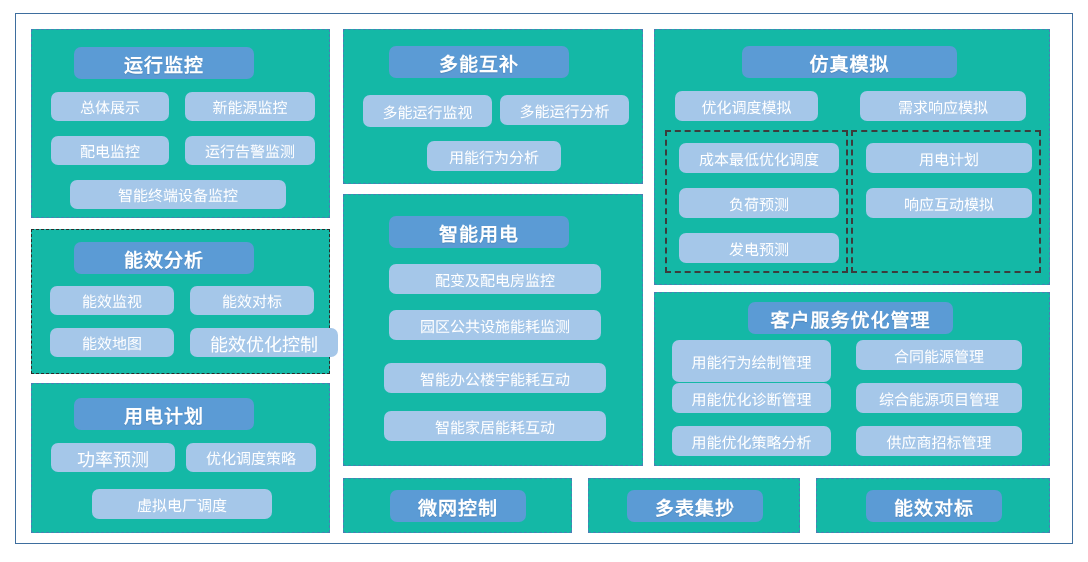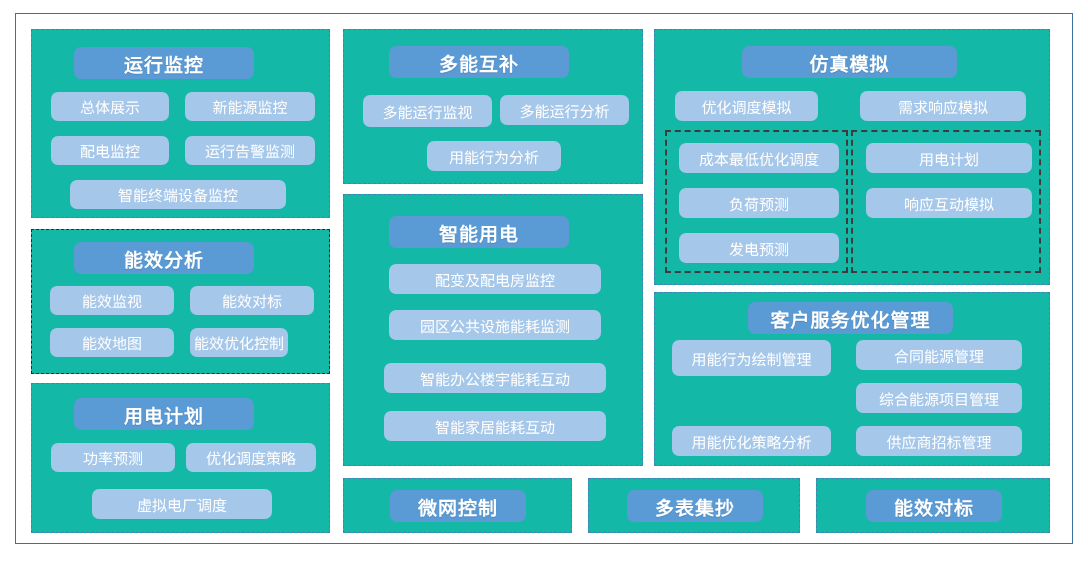--- a/index.html
+++ b/index.html
@@ -76,26 +76,26 @@
     <div class="pill" style="left:19px;top:106px;width:118px;height:29px;font-size:15px;">配电监控</div>
     <div class="pill" style="left:153px;top:106px;width:130px;height:29px;font-size:15px;">运行告警监测</div>
     <div class="pill" style="left:38px;top:150px;width:216px;height:29px;font-size:15px;">智能终端设备监控</div>
   </div>
 
   <div class="group dark" style="left:31px;top:229px;width:299px;height:145px;">
     <div class="hdr" style="left:42px;top:12px;width:180px;height:32px;font-size:19px;">能效分析</div>
     <div class="pill" style="left:18px;top:56px;width:124px;height:29px;font-size:15px;">能效监视</div>
     <div class="pill" style="left:158px;top:56px;width:124px;height:29px;font-size:15px;">能效对标</div>
     <div class="pill" style="left:18px;top:98px;width:124px;height:29px;font-size:15px;">能效地图</div>
-    <div class="pill" style="left:158px;top:98px;width:98px;height:29px;font-size:15px;">能效优化控制</div>
+    <div class="pill" style="left:158px;top:98px;width:148px;height:29px;font-size:18px;">能效优化控制</div>
   </div>
 
   <div class="group" style="left:31px;top:383px;width:299px;height:150px;">
     <div class="hdr" style="left:42px;top:14px;width:180px;height:32px;font-size:19px;">用电计划</div>
-    <div class="pill" style="left:19px;top:59px;width:124px;height:29px;font-size:15px;">功率预测</div>
+    <div class="pill" style="left:19px;top:59px;width:124px;height:29px;font-size:18px;">功率预测</div>
     <div class="pill" style="left:154px;top:59px;width:130px;height:29px;font-size:15px;">优化调度策略</div>
     <div class="pill" style="left:60px;top:105px;width:180px;height:30px;font-size:15px;">虚拟电厂调度</div>
   </div>
 
   <div class="group" style="left:343px;top:29px;width:300px;height:155px;">
     <div class="hdr" style="left:45px;top:16px;width:180px;height:32px;font-size:19px;">多能互补</div>
     <div class="pill" style="left:19px;top:65px;width:129px;height:32px;font-size:15px;">多能运行监视</div>
     <div class="pill" style="left:156px;top:65px;width:129px;height:30px;font-size:15px;">多能运行分析</div>
     <div class="pill" style="left:83px;top:111px;width:134px;height:30px;font-size:15px;">用能行为分析</div>
   </div>
@@ -132,19 +132,20 @@
     </div>
 
     <div class="group inner" style="left:196px;top:100px;width:190px;height:143px;">
       <div class="pill" style="left:13px;top:11px;width:166px;height:30px;font-size:15px;">用电计划</div>
       <div class="pill" style="left:13px;top:56px;width:166px;height:30px;font-size:15px;">响应互动模拟</div>
     </div>
   </div>
 
   <div class="group" style="left:654px;top:292px;width:396px;height:174px;">
     <div class="hdr" style="left:93px;top:9px;width:205px;height:32px;font-size:19px;">客户服务优化管理</div>
-    <div class="pill" style="left:17px;top:47px;width:159px;height:36px;font-size:15px;">用能行为绘制管理</div>
+    <div class="pill" style="left:17px;top:47px;width:159px;height:42px;font-size:15px;">用能行为绘制管理</div>
     <div class="pill" style="left:201px;top:47px;width:166px;height:30px;font-size:15px;">合同能源管理</div>
+    <div class="pill" style="left:17px;top:90px;width:159px;height:30px;font-size:15px;">用能优化诊断管理</div>
     <div class="pill" style="left:201px;top:90px;width:166px;height:30px;font-size:15px;">综合能源项目管理</div>
     <div class="pill" style="left:17px;top:133px;width:159px;height:30px;font-size:15px;">用能优化策略分析</div>
     <div class="pill" style="left:201px;top:133px;width:166px;height:30px;font-size:15px;">供应商招标管理</div>
   </div>
 </div>
 
 </body></html>

